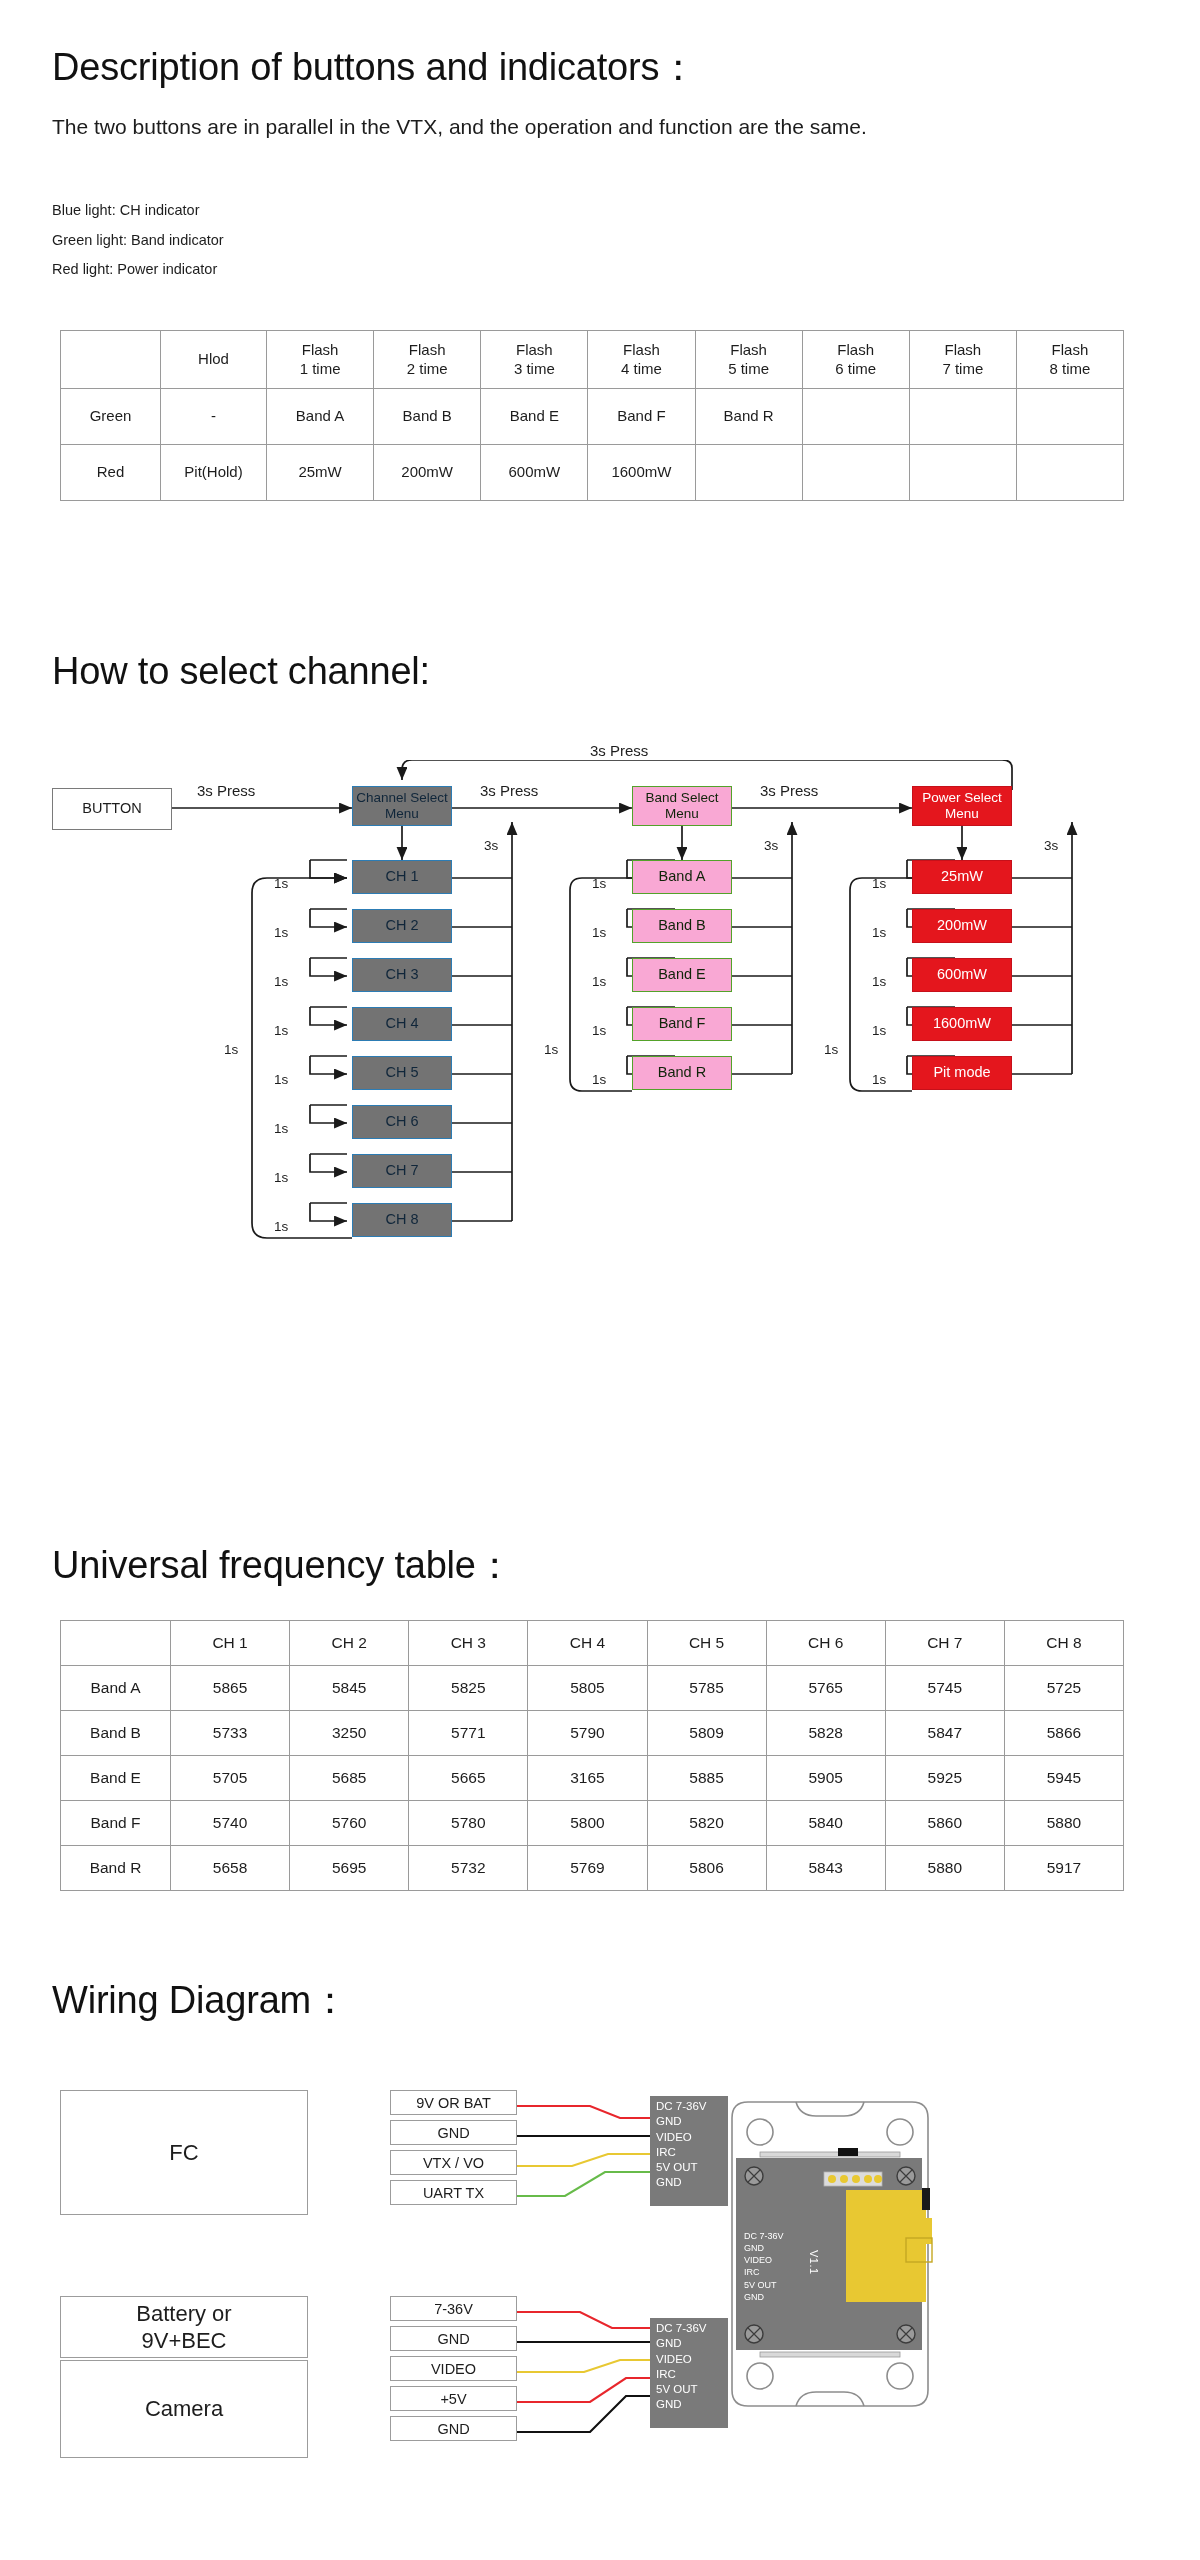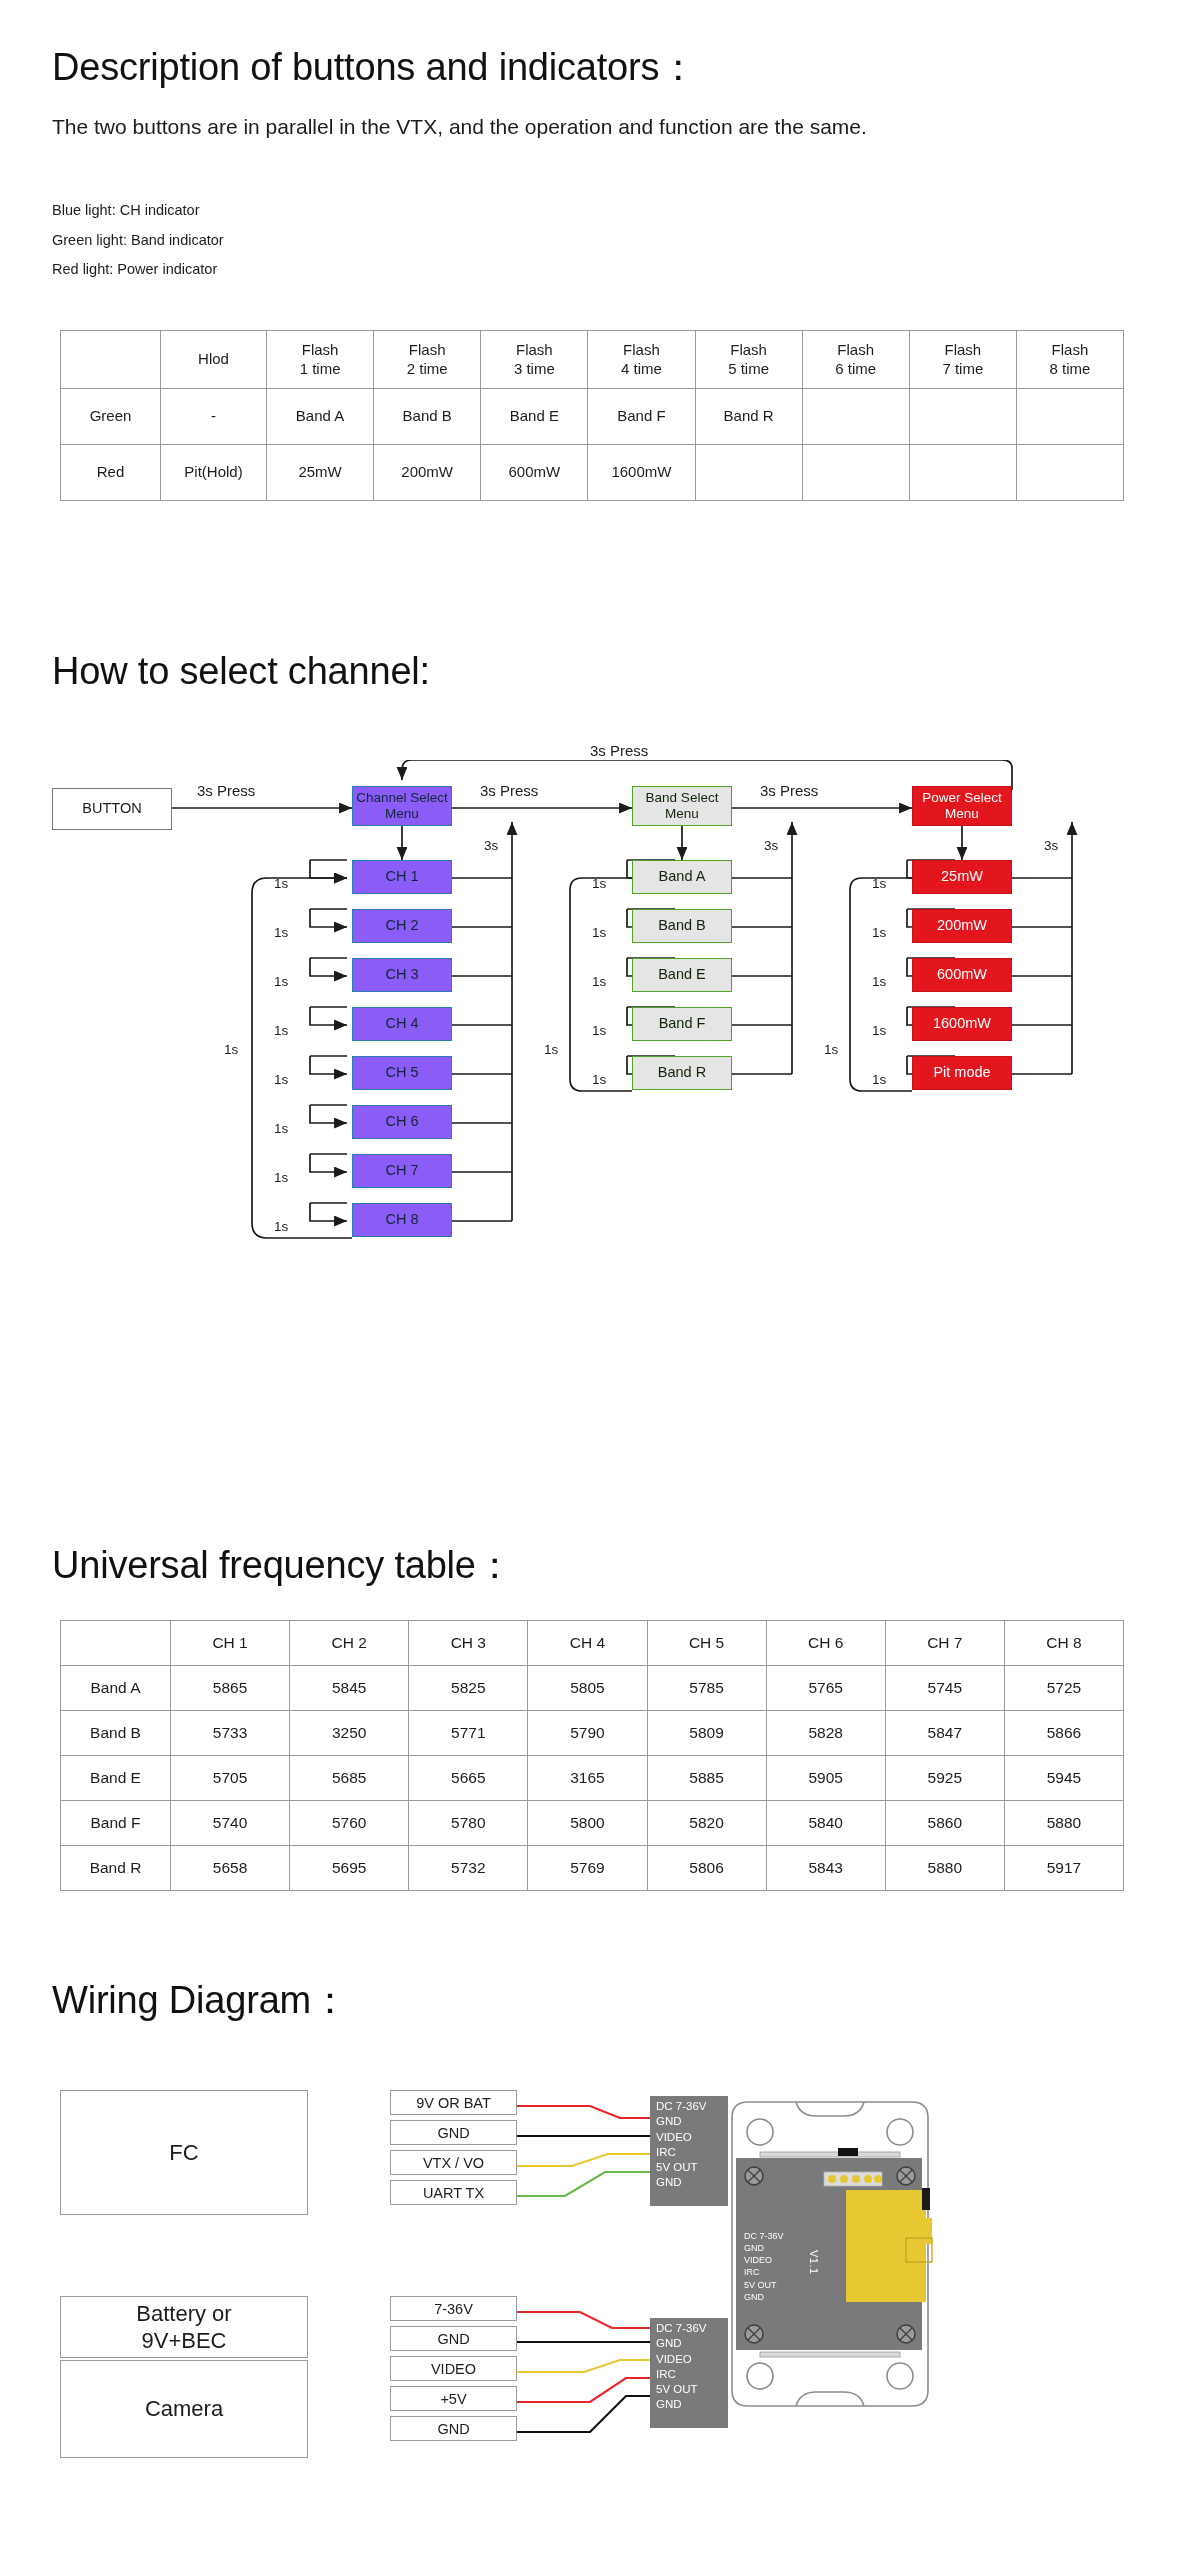--- a/index.html
+++ b/index.html
@@ -75,22 +75,22 @@
   .node {
     position: absolute;
     display: flex;
     align-items: center;
     justify-content: center;
     text-align: center;
     font-size: 14.5px;
     line-height: 1.2;
     border: 1px solid rgba(0,0,0,.25);
   }
-  .node.blue { background: #8b5cf6; color: #10263a; border-color: #2c7cb4; }
-  .node.green { background: #e5e5e5; color: #10240a; border-color: #53a22a; }
+  .node.blue { background: #737373; color: #10263a; border-color: #2c7cb4; }
+  .node.green { background: #f9a8d4; color: #10240a; border-color: #53a22a; }
   .node.red { background: #e4161d; color: #ffffff; border-color: #c6101a; }
   .node.plain { background: #fff; color: #1d1d1d; border: 1px solid #7a7a7a; }
   .node.menu { font-size: 13.5px; }
   .flow-label {
     position: absolute;
     font-size: 15px;
     color: #1d1d1d;
     white-space: nowrap;
   }
   .flow-label.small { font-size: 13.5px; }

